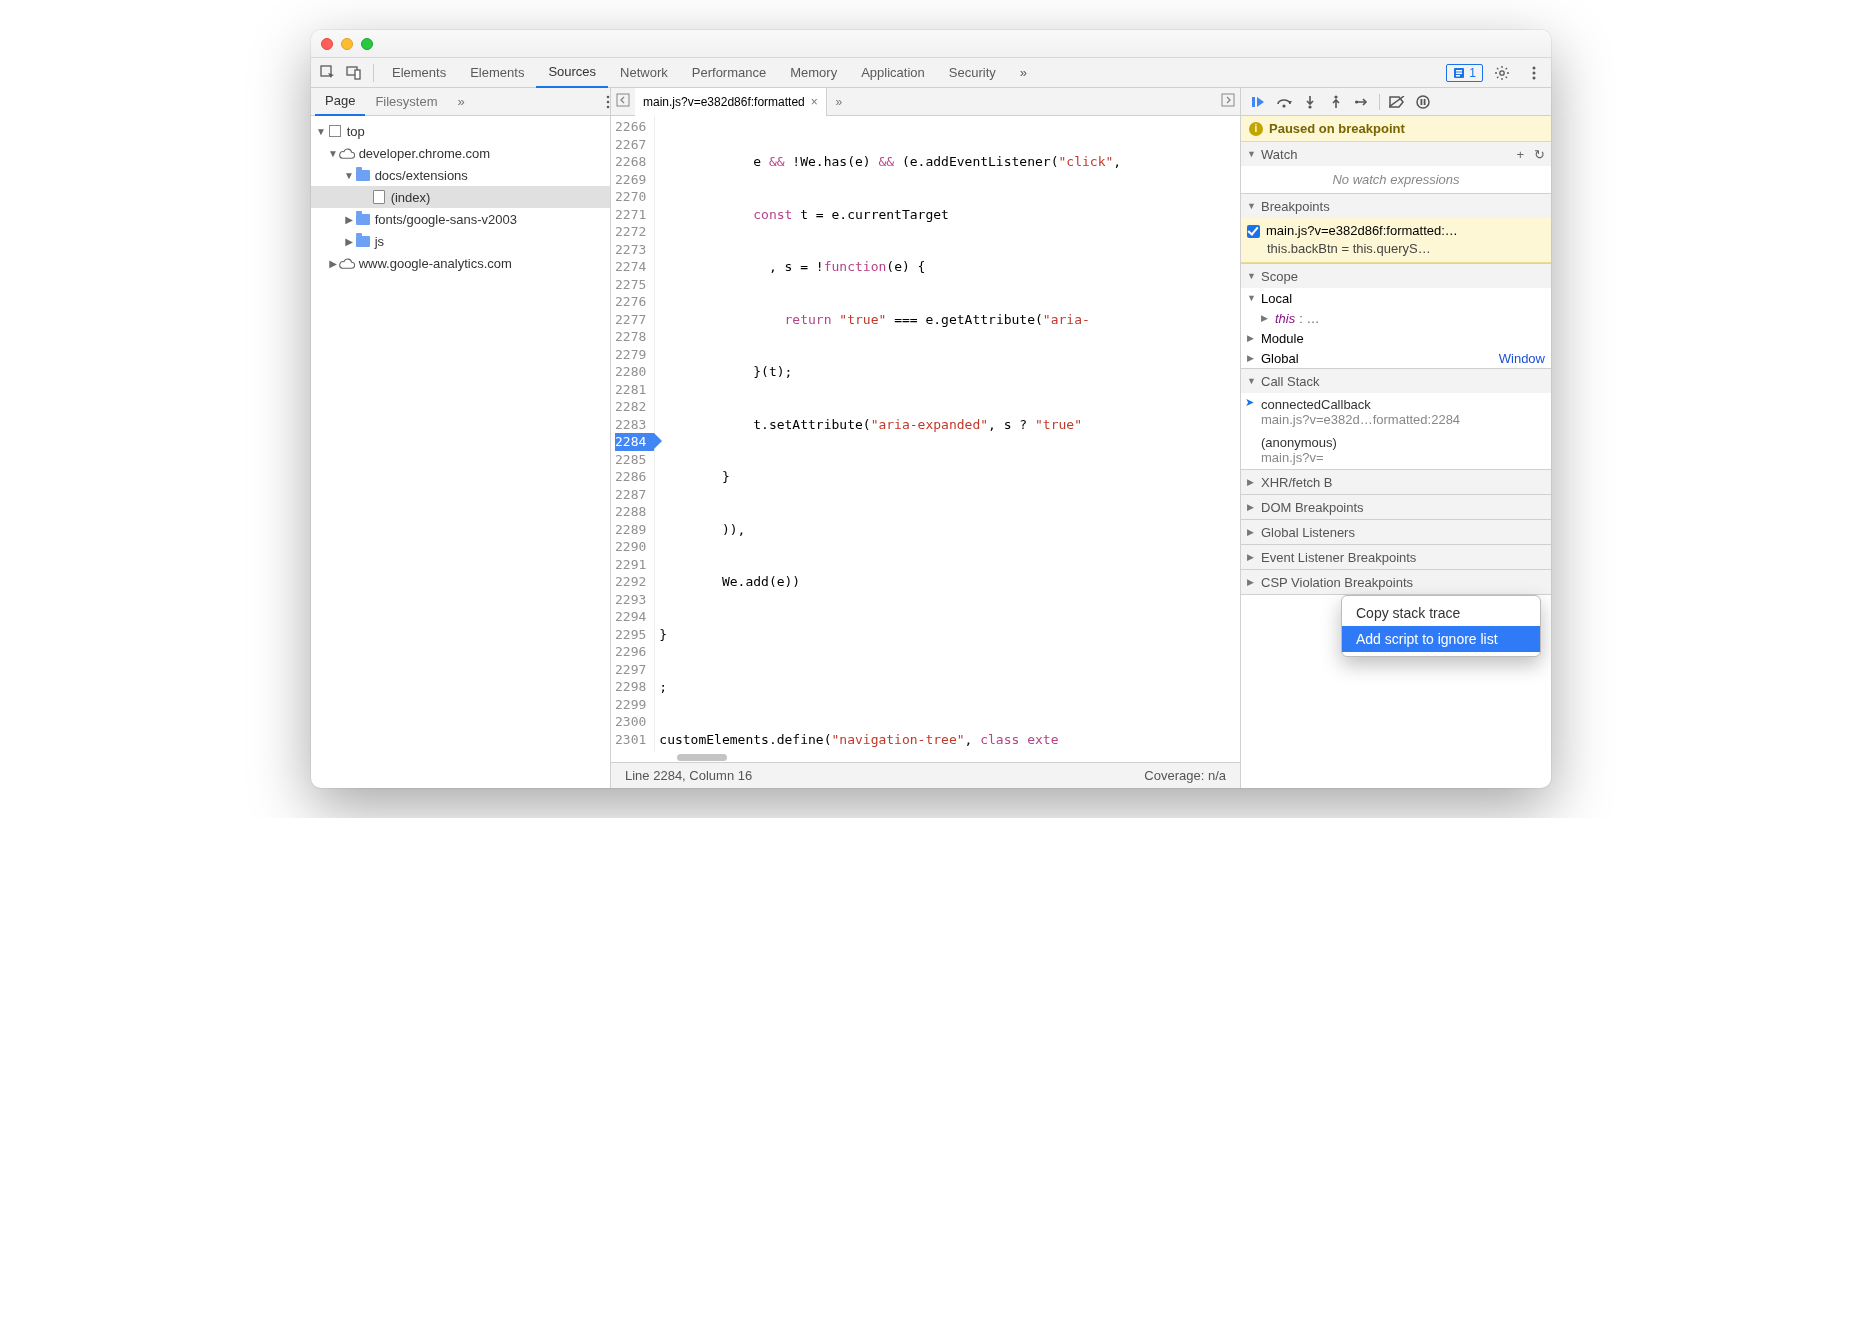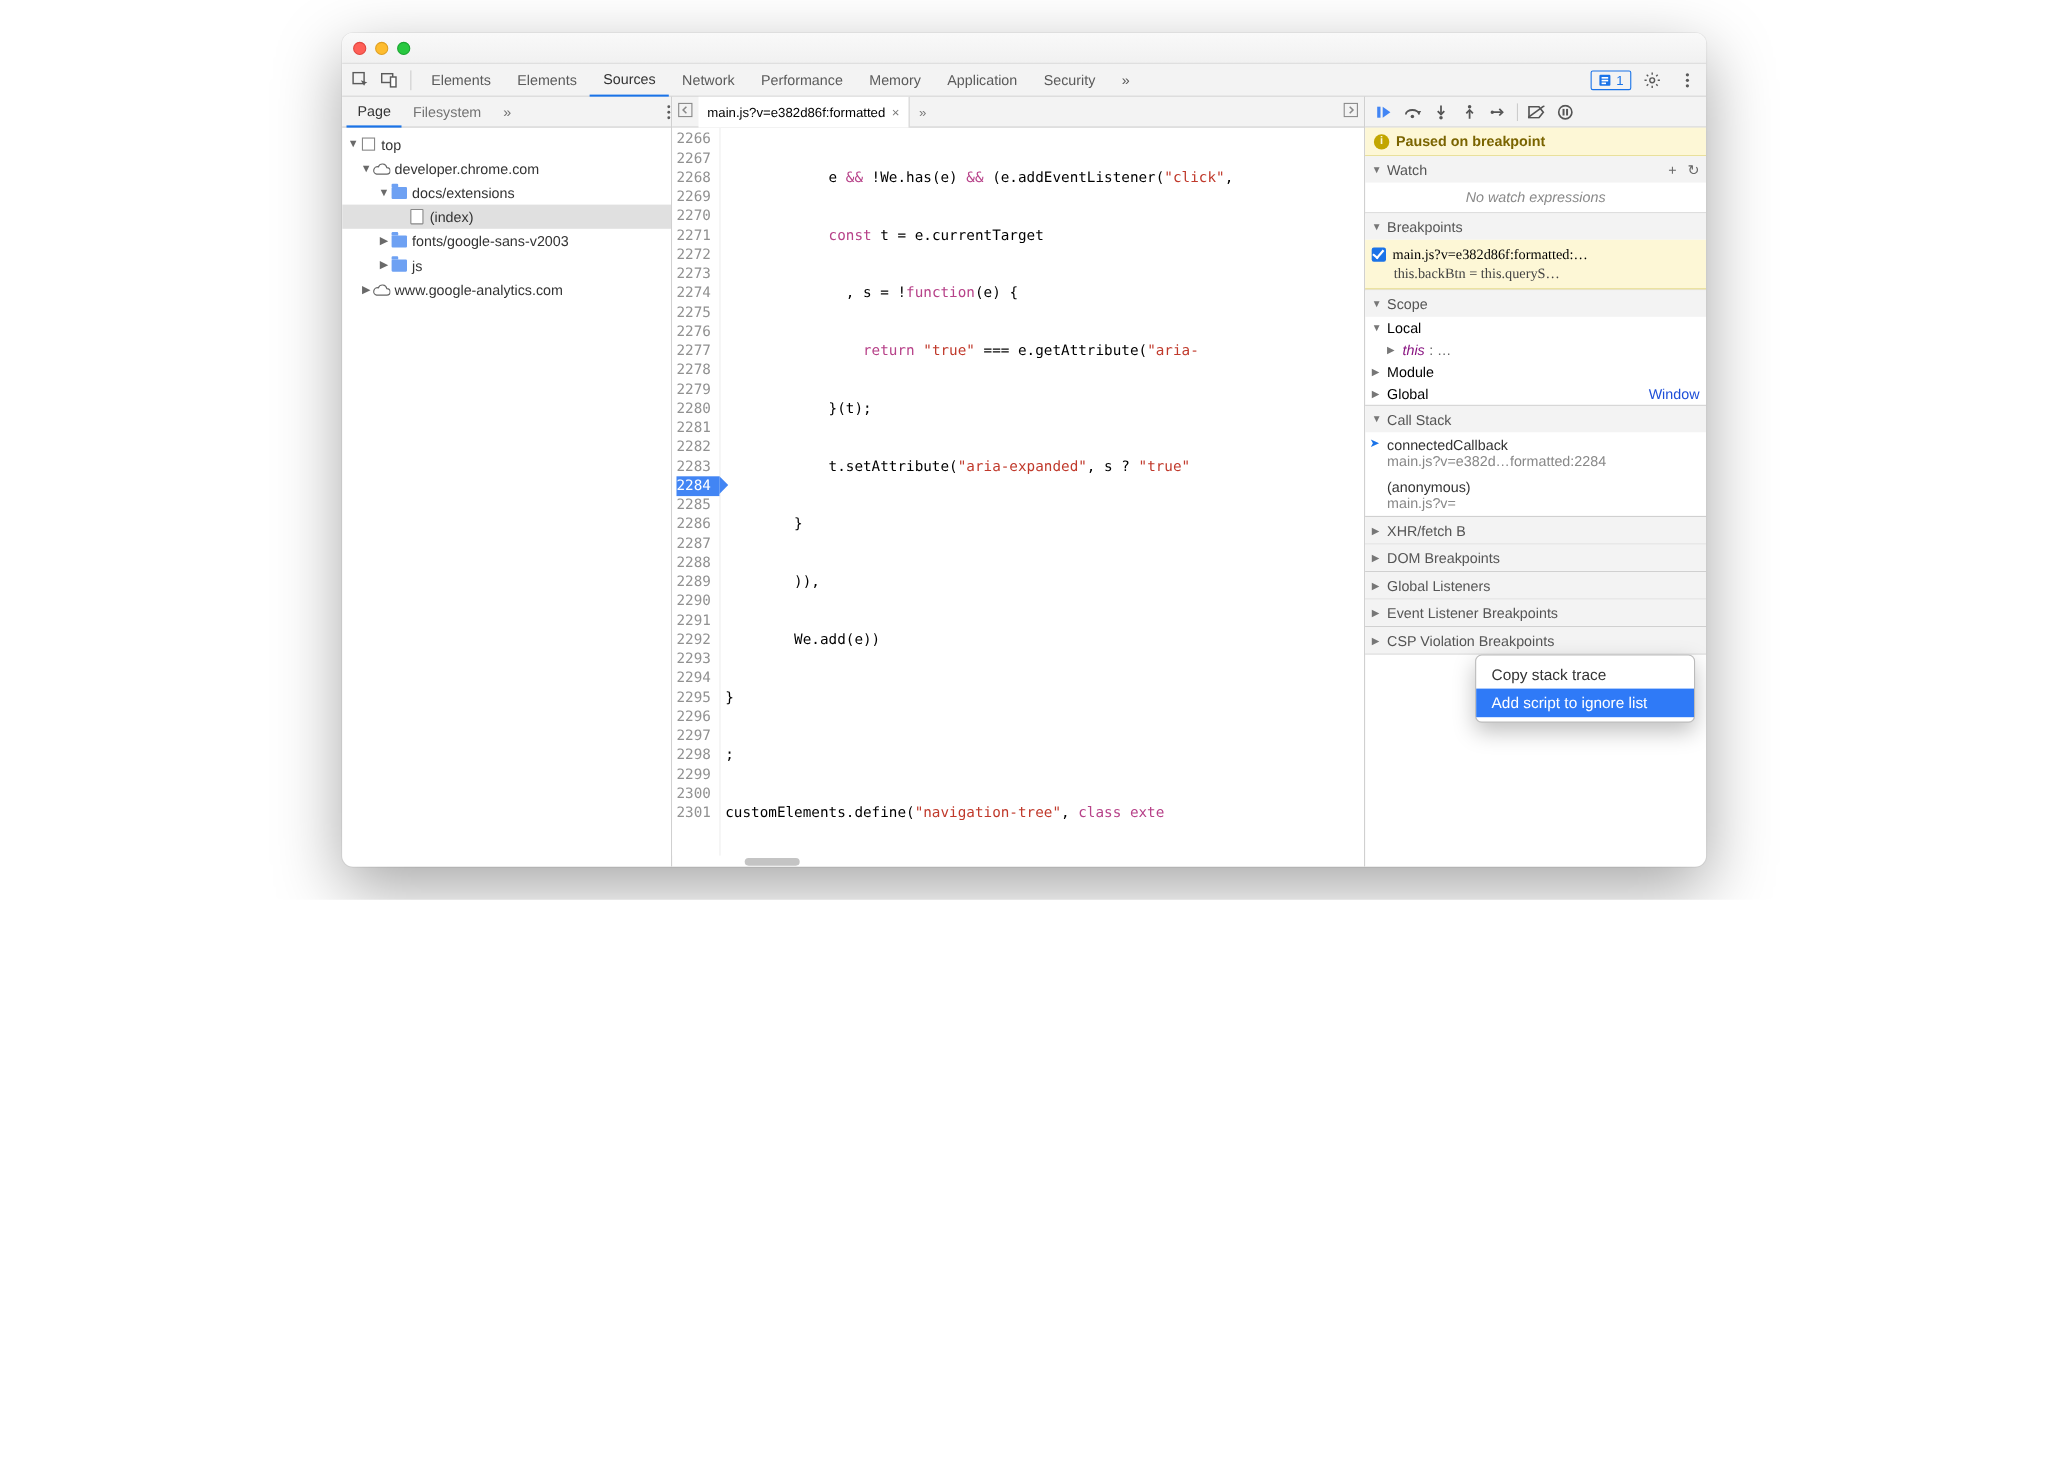--- a/index.html
+++ b/index.html
@@ -94,21 +94,21 @@
   .dbg-toolbar{height:28px;border-bottom:1px solid #d0d0d0;background:#f3f3f3;display:flex;align-items:center;gap:8px;padding:0 8px;color:#555;}
   .dbg-toolbar .db{width:18px;height:18px;display:flex;align-items:center;justify-content:center;}
   .dbg-toolbar .db.resume{color:#4285f4;}
   .pausebar{background:#fdf7d6;border-bottom:1px solid #e7dd95;height:26px;display:flex;align-items:center;gap:6px;padding:0 8px;color:#7a6400;font-weight:600;font-size:13px;}
   .pausebar .info-ic{width:14px;height:14px;border-radius:50%;background:#c2a600;color:#fdf7d6;display:flex;align-items:center;justify-content:center;font-size:10px;font-weight:700;}
   .section{border-bottom:1px solid #d0d0d0;font-size:13px;}
   .sec-hd{height:24px;display:flex;align-items:center;padding:0 6px;background:#f3f3f3;color:#555;gap:4px;}
   .sec-hd .tw{font-size:9px;color:#777;width:10px;}
   .sec-hd .tools{margin-left:auto;display:flex;gap:10px;color:#666;}
   .watch-empty{text-align:center;font-style:italic;color:#888;padding:6px;}
-  .bp-item{background:#fdf7d6;padding:4px 6px;line-height:18px;display:flex;flex-direction:column;gap:0;border-bottom:1px solid #e7dd95;font-family:Liberation Serif, serif;}
+  .bp-item{background:#fdf7d6;padding:4px 6px;line-height:18px;display:flex;flex-direction:column;gap:0;border-bottom:1px solid #e7dd95;}
   .bp-top{display:flex;align-items:center;gap:6px;}
   .chk{width:13px;height:13px;background:#1a73e8;border-radius:2px;position:relative;flex:none;}
   .chk::after{content:"";position:absolute;left:3px;top:0px;width:4px;height:8px;border:solid #fff;border-width:0 2px 2px 0;transform:rotate(40deg);}
   .bp-sub{padding-left:20px;color:#444;white-space:nowrap;overflow:hidden;text-overflow:ellipsis;}
   .scope-row{display:flex;align-items:center;height:20px;gap:4px;padding-left:6px;}
   .scope-row .tw{font-size:9px;color:#777;width:10px;}
   .scope-row .name{color:#881280;font-style:italic;}
   .scope-row .val{color:#666;}
   .scope-row .rt{margin-left:auto;color:#1d4ed8;padding-right:6px;text-align:center;}
   .cs-item{padding:4px 8px 4px 20px;position:relative;}
@@ -325,20 +325,24 @@
           
           
           
           
           
         </div>
       </div>
       <div class="hscroll">
           <div class="thumb"></div>
         </div>
+      <div class="editor-status">
+        <span>Line 2284, Column 16</span>
+        <span>Coverage: n/a</span>
+      </div>
     </div>
 
     <div class="col debug">
       <div class="dbg-toolbar">
         <div class="db resume">
             <svg width="14" height="14" viewBox="0 0 14 14">
               <rect x="1" y="2" width="3" height="10" fill="#4285f4"></rect>
               <path d="M6 2v10l7-5z" fill="#4285f4"></path>
             </svg>
           </div>

